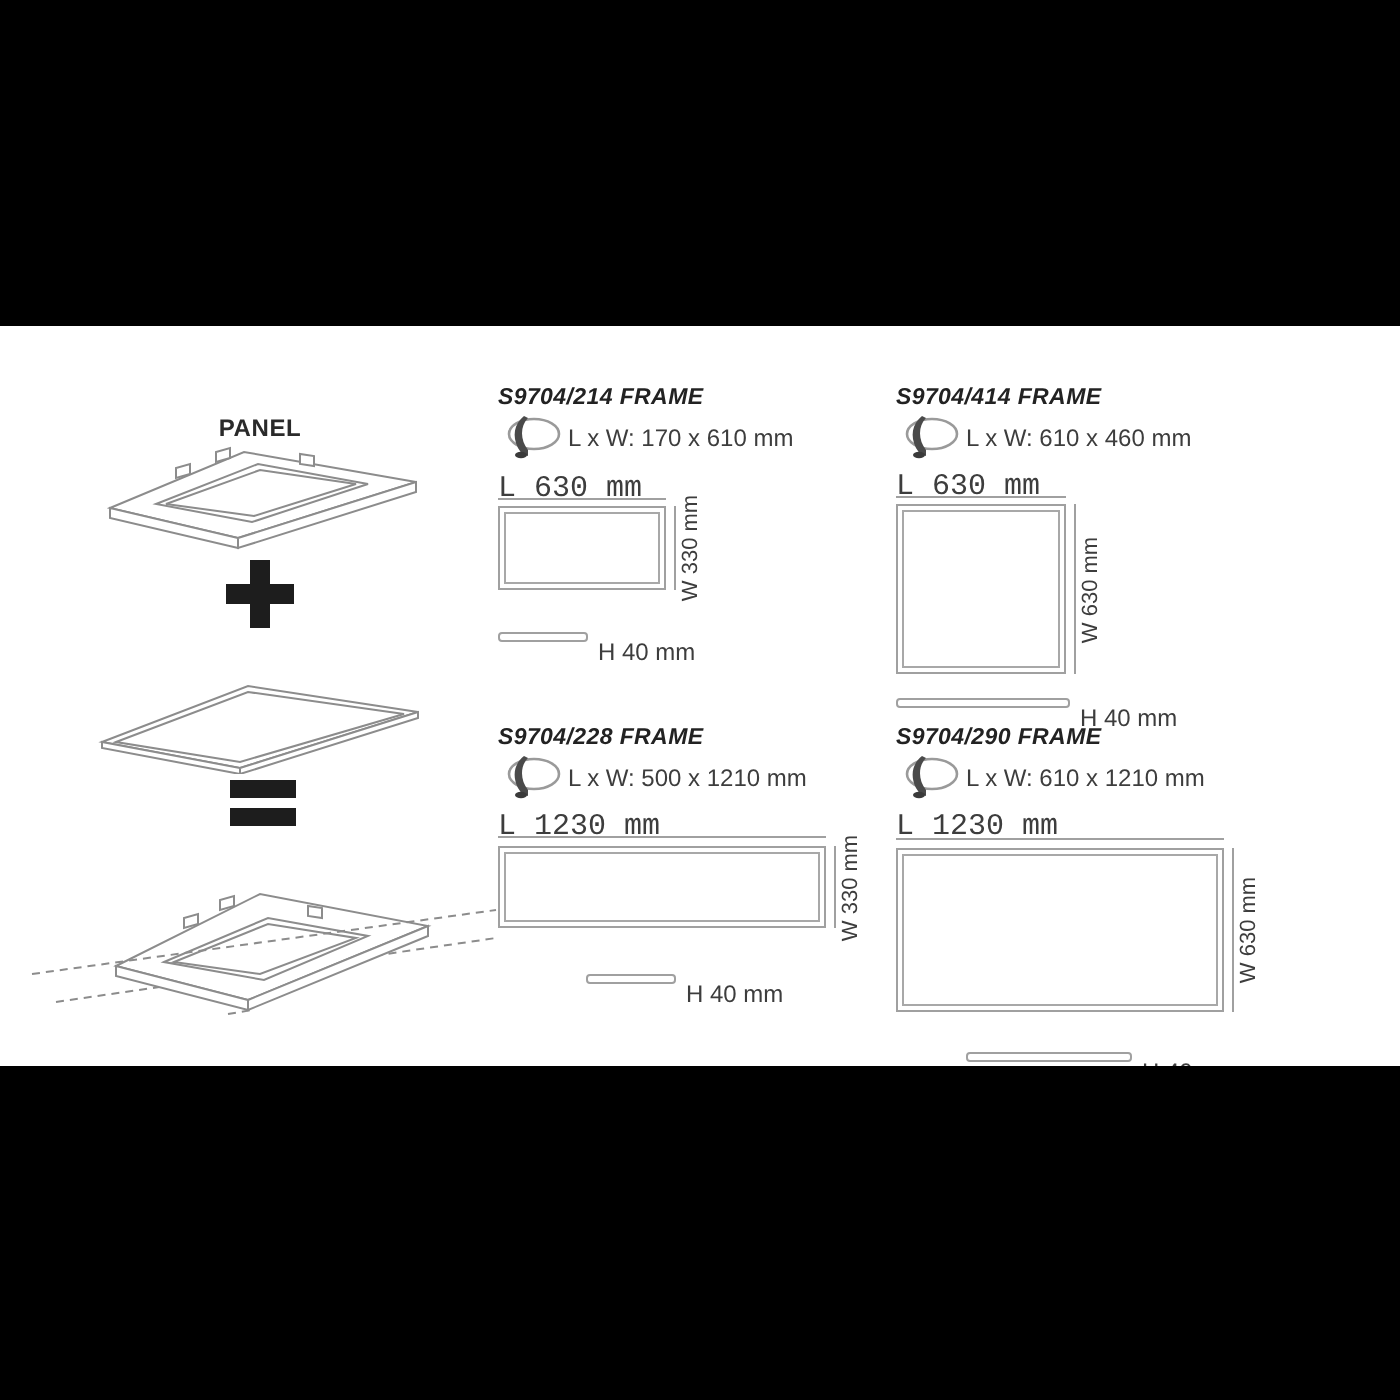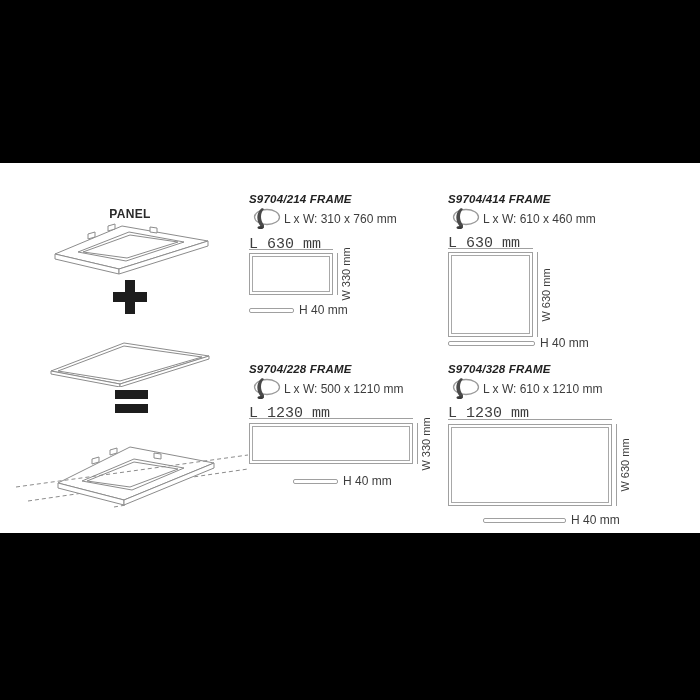--- a/index.html
+++ b/index.html
@@ -38,21 +38,21 @@
   .sizelabel{font-size:12px;color:#3d3d3d;white-space:nowrap;}
   .dimL-label{position:absolute;left:0;font-size:15px;color:#3d3d3d;text-align:left;white-space:nowrap;font-family:Liberation Mono, monospace;}
   .dimL-line{position:absolute;left:0;height:0;border-top:1px solid #a0a0a0;}
   .rect{position:absolute;left:0;border:1px solid #a0a0a0;background:#fff;box-sizing:border-box;}
   .rect .inner{position:absolute;left:2px;top:2px;right:2px;bottom:2px;border:1px solid #a8a8a8;}
   .wline{position:absolute;width:0;border-left:1px solid #a0a0a0;}
   .wlabel{position:absolute;width:16px;display:flex;align-items:center;justify-content:center;}
   .wlabel span{transform:rotate(-90deg);white-space:nowrap;font-size:11px;color:#3d3d3d;}
   .hrow{position:absolute;display:flex;align-items:center;gap:5px;}
   .hbar{height:3px;border:1px solid #a0a0a0;border-radius:2px;background:#fff;}
-  .hlabel{font-size:12px;color:#3d3d3d;white-space:nowrap;}
+  .hlabel{font-size:12px;color:#3d3d3d;white-space:nowrap;margin-top:16px;}
 
   .p1 .dimL-label{top:43px;width:84px;}  .p1 .dimL-line{top:56px;width:84px;}
   .p1 .rect{top:60px;width:84px;height:42px;}
   .p1 .wline{left:88px;top:60px;height:42px;}  .p1 .wlabel{left:89px;top:60px;height:42px;}
   .p1 .hrow{left:0;top:110px;}  .p1 .hbar{width:43px;}
 
   .p2 .dimL-label{top:42px;width:85px;}  .p2 .dimL-line{top:55px;width:85px;}
   .p2 .rect{top:59px;width:85px;height:85px;}
   .p2 .wline{left:89px;top:59px;height:85px;}  .p2 .wlabel{left:90px;top:59px;height:85px;}
   .p2 .hrow{left:0;top:143px;}  .p2 .hbar{width:85px;}
@@ -124,21 +124,21 @@
     </div>
 
     <div class="product p1">
       <div class="ptitle">S9704/214 FRAME</div>
       <div class="iconrow">
         <svg width="32" height="26" viewBox="0 0 32 26">
           <ellipse cx="18" cy="11" rx="12.5" ry="7.5" fill="none" stroke="#9a9a9a" stroke-width="1.3"></ellipse>
           <path d="M13,2 C8,6 7,12 10,18 L12,21 L15,22 L15,19 C11,14 11,7 15,3 Z" fill="#4a4a4a"></path>
           <ellipse cx="11.5" cy="21.5" rx="3" ry="1.6" fill="#3a3a3a"></ellipse>
         </svg>
-        <span class="sizelabel">L x W: 310 x 760 mm</span>
+        <span class="sizelabel">L x W: 170 x 610 mm</span>
       </div>
       <div class="dimL-label">L 630 mm</div>
       <div class="dimL-line"></div>
       <div class="rect">
           <div class="inner"></div>
         </div>
       <div class="wline"></div>
       <div class="wlabel">
           <span>W 330 mm</span>
         </div>
@@ -192,21 +192,21 @@
       <div class="wlabel">
           <span>W 330 mm</span>
         </div>
       <div class="hrow">
         <div class="hbar"></div>
         <span class="hlabel">H 40 mm</span>
       </div>
     </div>
 
     <div class="product p4">
-      <div class="ptitle">S9704/328 FRAME</div>
+      <div class="ptitle">S9704/290 FRAME</div>
       <div class="iconrow">
         <svg width="32" height="26" viewBox="0 0 32 26">
           <ellipse cx="18" cy="11" rx="12.5" ry="7.5" fill="none" stroke="#9a9a9a" stroke-width="1.3"></ellipse>
           <path d="M13,2 C8,6 7,12 10,18 L12,21 L15,22 L15,19 C11,14 11,7 15,3 Z" fill="#4a4a4a"></path>
           <ellipse cx="11.5" cy="21.5" rx="3" ry="1.6" fill="#3a3a3a"></ellipse>
         </svg>
         <span class="sizelabel">L x W: 610 x 1210 mm</span>
       </div>
       <div class="dimL-label">L 1230 mm</div>
       <div class="dimL-line"></div>

